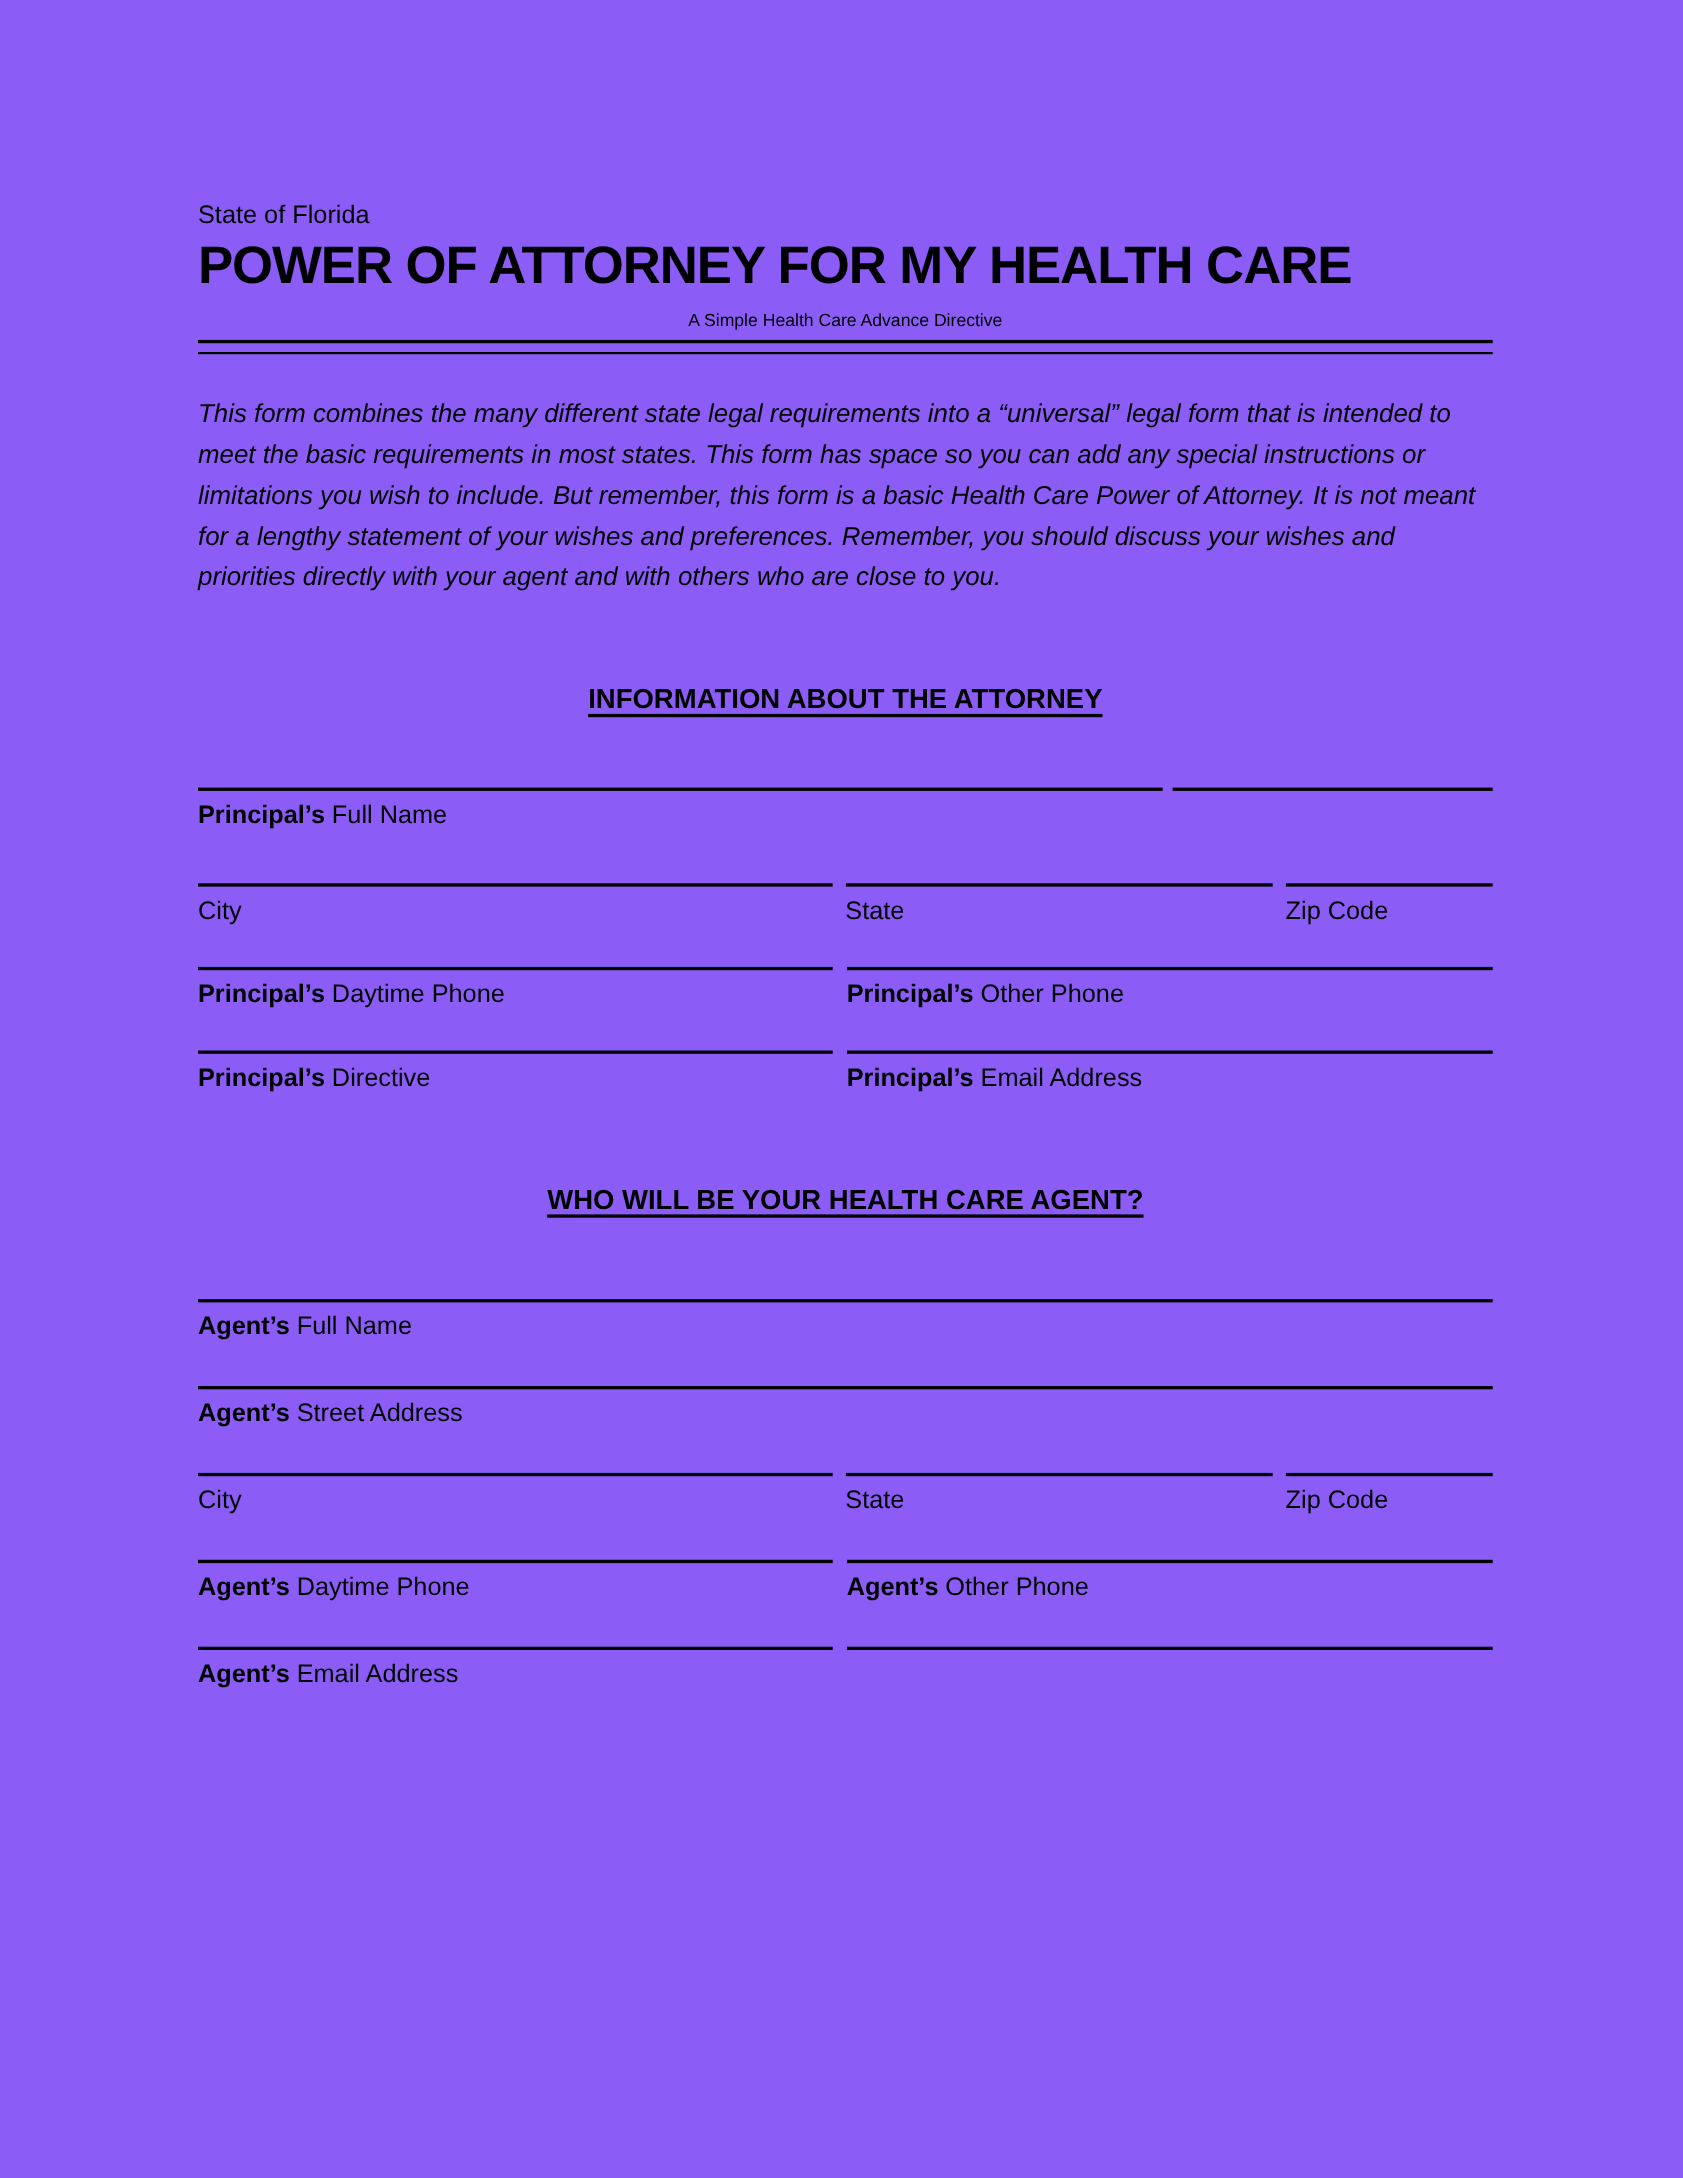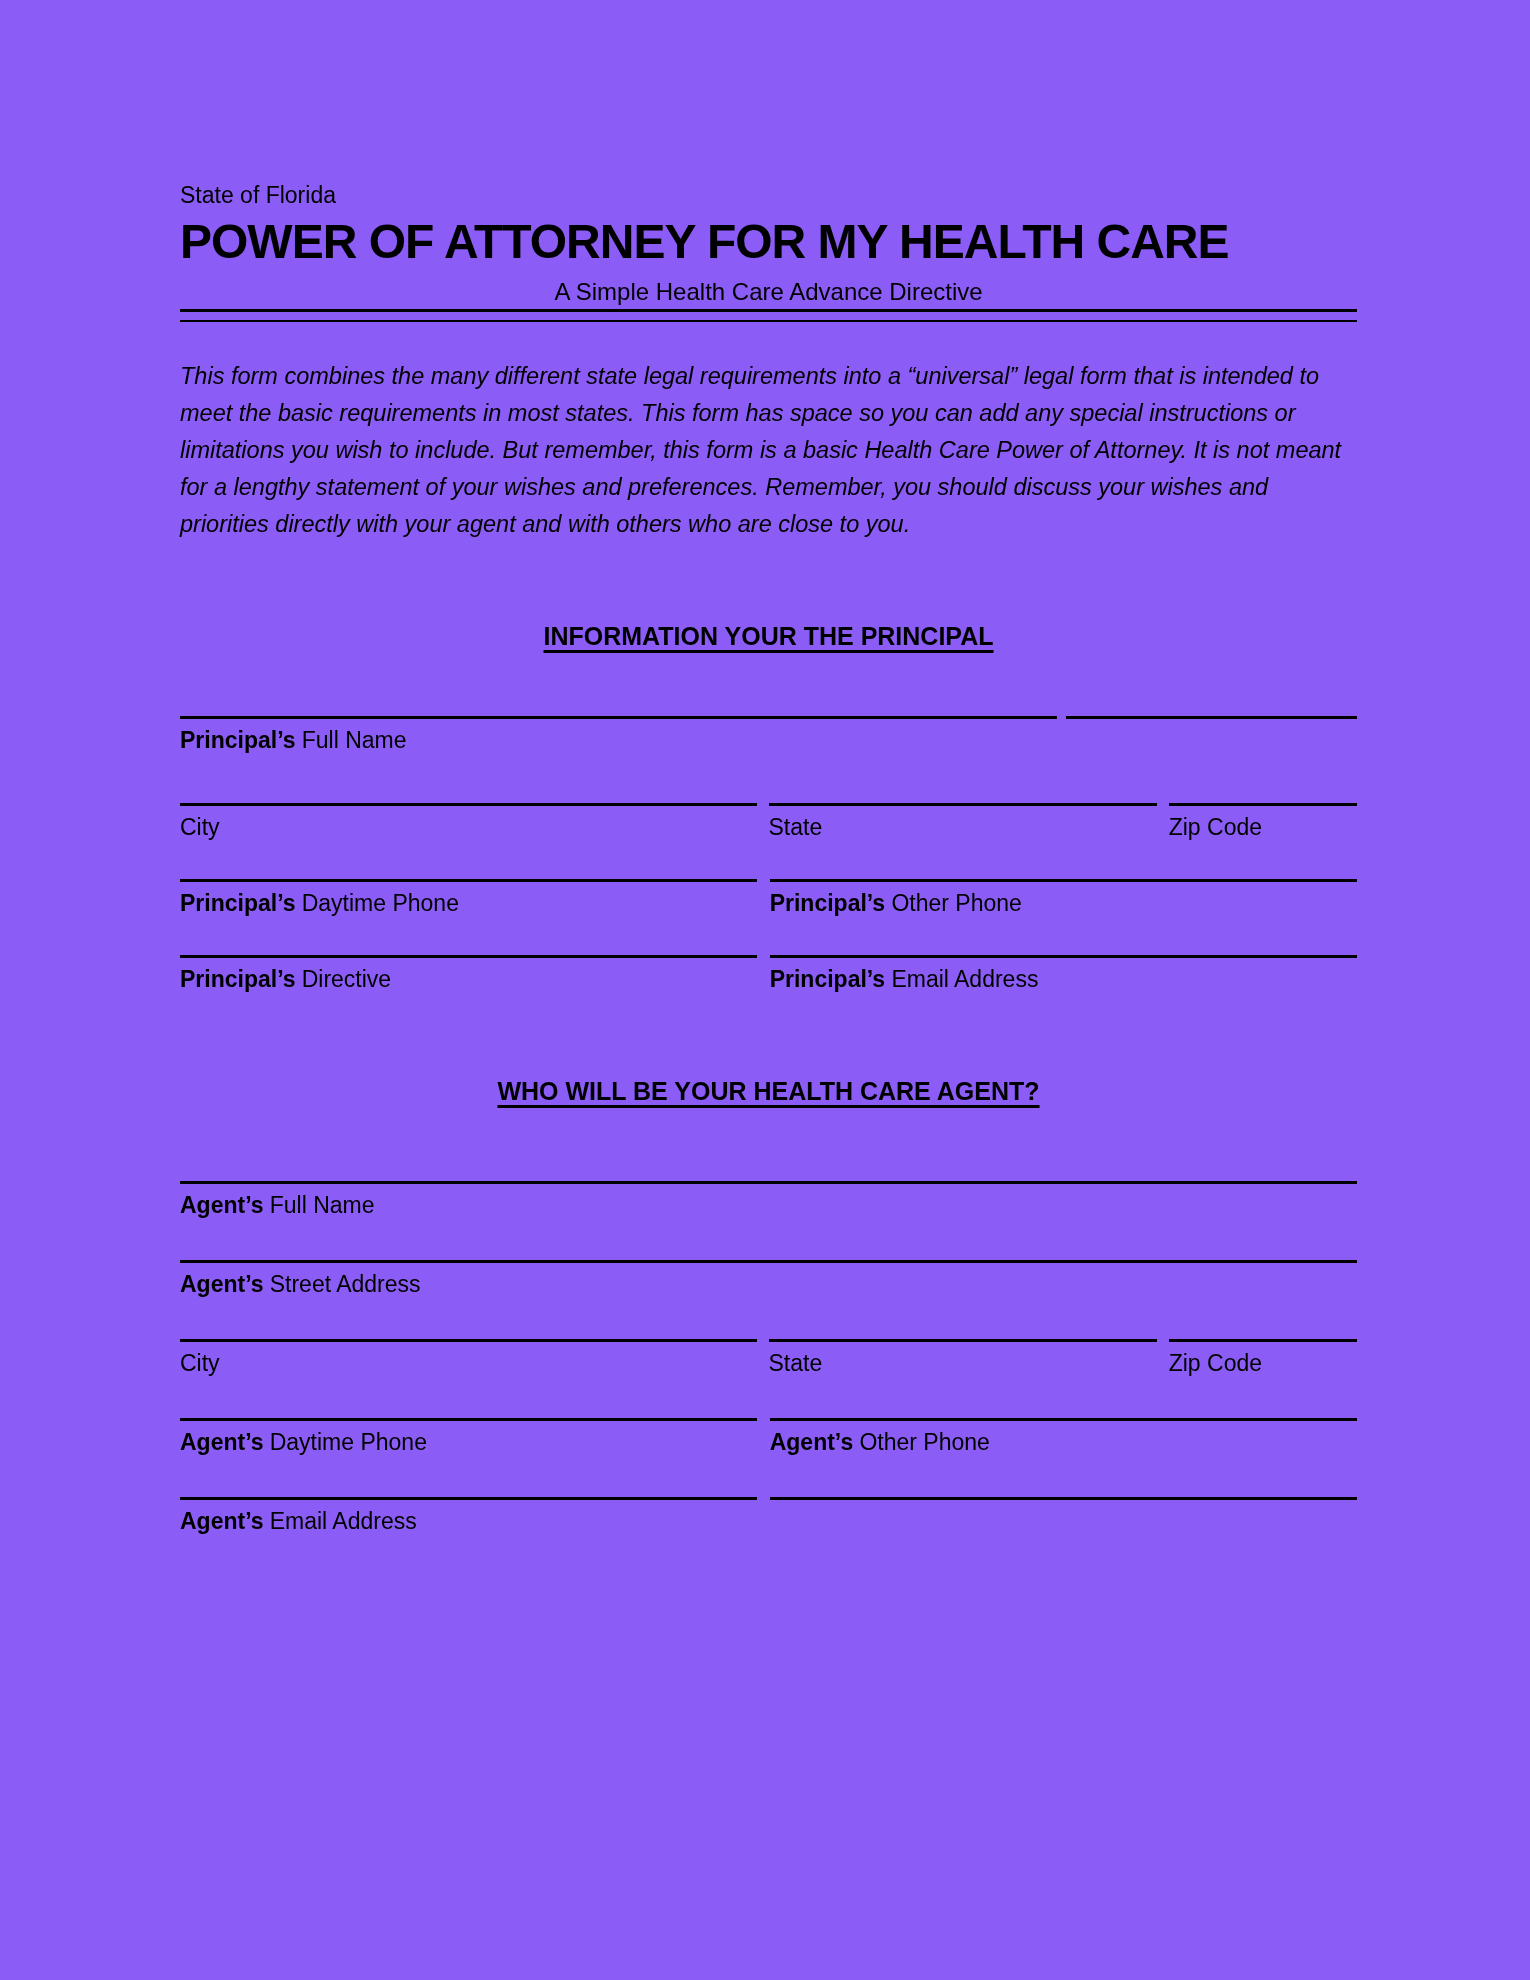--- a/index.html
+++ b/index.html
@@ -13,21 +13,21 @@
     padding:182px 173px 0 180px;
     box-sizing:border-box;
     overflow:hidden;
   }
   .state-line { font-size:23px; line-height:26px; }
   .doc-title {
     margin-top:6px;
     font-size:48px; font-weight:700; letter-spacing:-1px;
     line-height:56px; white-space:nowrap;
   }
-  .doc-subtitle { margin-top:9px; font-size:24px; line-height:26px; text-align:center; }
+  .doc-subtitle { margin-top:9px; font-size:16px; line-height:26px; text-align:center; }
   .double-rule { margin-top:4px; height:8px; border-top:3px solid #000; border-bottom:2px solid #000; }
   .intro-paragraph { margin-top:36px; font-size:23.5px; font-style:italic; line-height:37px; }
   .sec-heading {
     font-size:25px; font-weight:700; text-align:center; line-height:30px;
     text-decoration:underline; text-decoration-thickness:2.5px; text-underline-offset:5px;
   }
   .sec-heading.principal { margin-top:78px; }
   .sec-heading.agent { margin-top:83px; }
   .row { display:flex; justify-content:space-between; margin-bottom:38px; }
   .row.first-principal { margin-top:65px; }
@@ -46,21 +46,21 @@
 
 <div class="page">
 
   <div class="state-line">State of Florida</div>
   <div class="doc-title">POWER OF ATTORNEY FOR MY HEALTH CARE</div>
   <div class="doc-subtitle">A Simple Health Care Advance Directive</div>
   <div class="double-rule"></div>
 
   <div class="intro-paragraph">This form combines the many different state legal requirements into a “universal” legal form that is intended to meet the basic requirements in most states. This form has space so you can add any special instructions or limitations you wish to include. But remember, this form is a basic Health Care Power of Attorney. It is not meant for a lengthy statement of your wishes and preferences. Remember, you should discuss your wishes and priorities directly with your agent and with others who are close to you.</div>
 
-  <div class="sec-heading principal">INFORMATION YOUR THE PRINCIPAL</div>
+  <div class="sec-heading principal">INFORMATION ABOUT THE ATTORNEY</div>
 
   <div class="principal-rows">
 
     <div class="row first-principal mb-lg">
       <div class="seg w745">
         <div class="write-line"></div>
         <div class="field-label"><b class="pfx">Principal’s</b><span>Full Name</span></div>
       </div>
       <div class="seg w247">
         <div class="write-line"></div>

